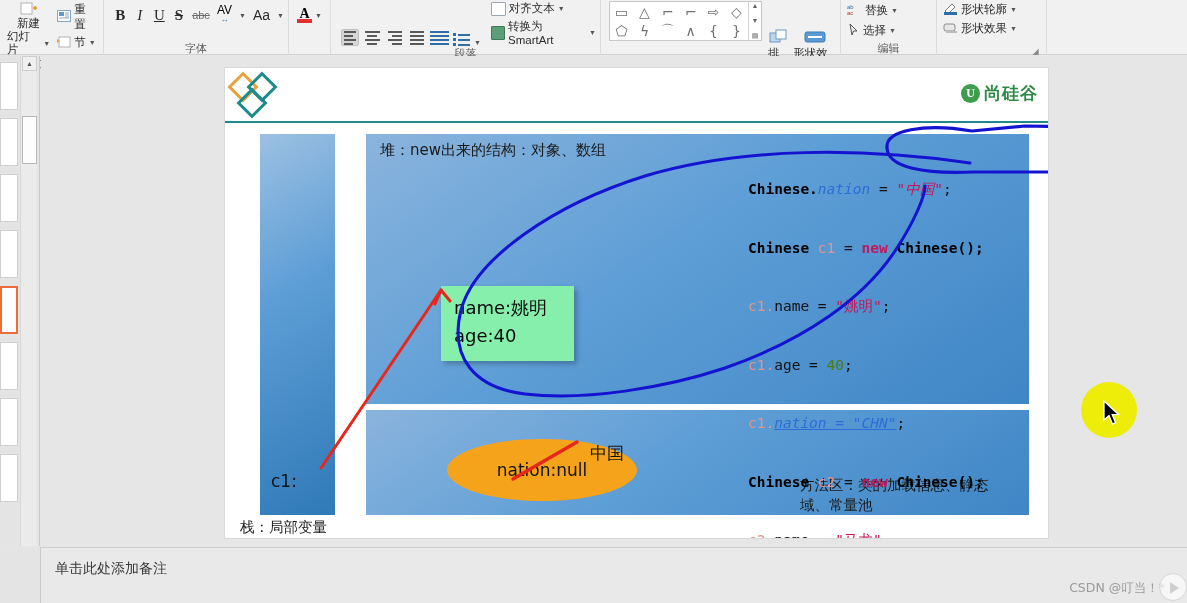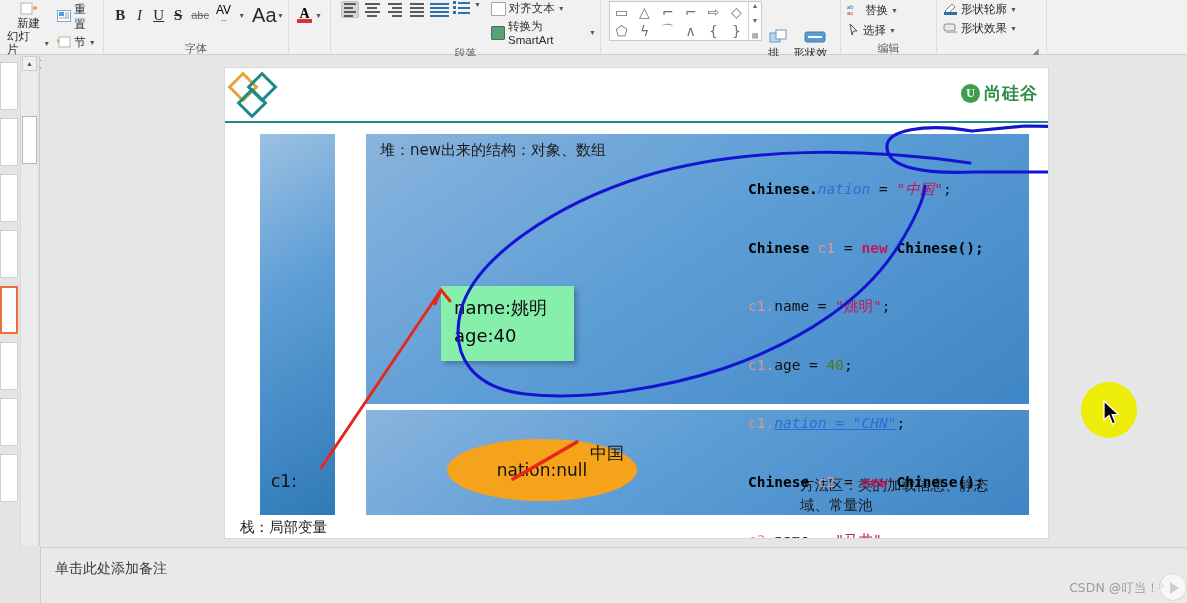--- a/index.html
+++ b/index.html
@@ -52,32 +52,32 @@
   .g-font .rgroup-body { align-items: center; gap: 7px; padding-left: 6px; padding-bottom:12px;}
   .fbtn { font-size: 15px; color: #2b2b2b; width: 18px; text-align: center; cursor: default; }
   .fbtn.b { font-weight: bold; font-family: "Liberation Serif", serif; }
   .fbtn.i { font-style: italic; font-family: "Liberation Serif", serif; }
   .fbtn.u { text-decoration: underline; font-family: "Liberation Serif", serif;}
   .fbtn.s { text-decoration: line-through; font-family: "Liberation Serif", serif; font-weight:bold;}
   .fbtn.abc { font-size: 11px; color: #6d6d6d; text-decoration: line-through; width: 22px;}
   .av { display: flex; flex-direction: column; align-items: center; line-height: 9px; }
   .av .t { font-size: 12px; }
   .av .arr { font-size: 8px; color: #2f6fa8; }
-  .aa { font-size: 20px; }
+  .aa { font-size: 14px; }
 
   
   .g-fcolor { width: 42px; }
   .g-fcolor .rgroup-body { align-items: center; justify-content: center; gap: 3px; padding-bottom: 12px;}
   .acolor { display: flex; flex-direction: column; align-items: center; line-height: 11px; }
   .acolor .a { font-size: 14px; font-weight: bold; font-family: "Liberation Serif", serif; }
   .acolor .bar { width: 15px; height: 4px; background: #e03030; }
 
   
   .g-para { width: 270px; }
-  .g-para .rgroup-body { align-items: flex-start; gap: 4px; padding-left: 6px; }
+  .g-para .rgroup-body { align-items: flex-end; gap: 4px; padding-left: 6px; }
   .align-ico { width: 19px; height: 17px; display: flex; flex-direction: column; justify-content: center; gap: 2px; padding: 0 2px; }
   .align-ico i { display: block; height: 2px; background: #5a5a5a; }
   .align-ico.sel { background: #d6d6d6; border: 1px solid #c0c0c0; border-radius: 2px; }
   .ls-ico { width: 20px; height: 17px; display: flex; flex-direction: column; justify-content: center; gap: 2px; }
   .ls-ico i { display: block; height: 2px; background: #2f6fa8; }
   .bullets { display: flex; flex-direction: column; gap: 2px; }
   .bullets .row { display: flex; align-items: center; gap: 2px; }
   .bullets .dot { width: 3px; height: 3px; background: #2f6fa8; }
   .bullets .ln { width: 12px; height: 2px; background: #2f6fa8; }
   .para-text { display: flex; flex-direction: column; gap: 3px; padding-left: 6px; }

